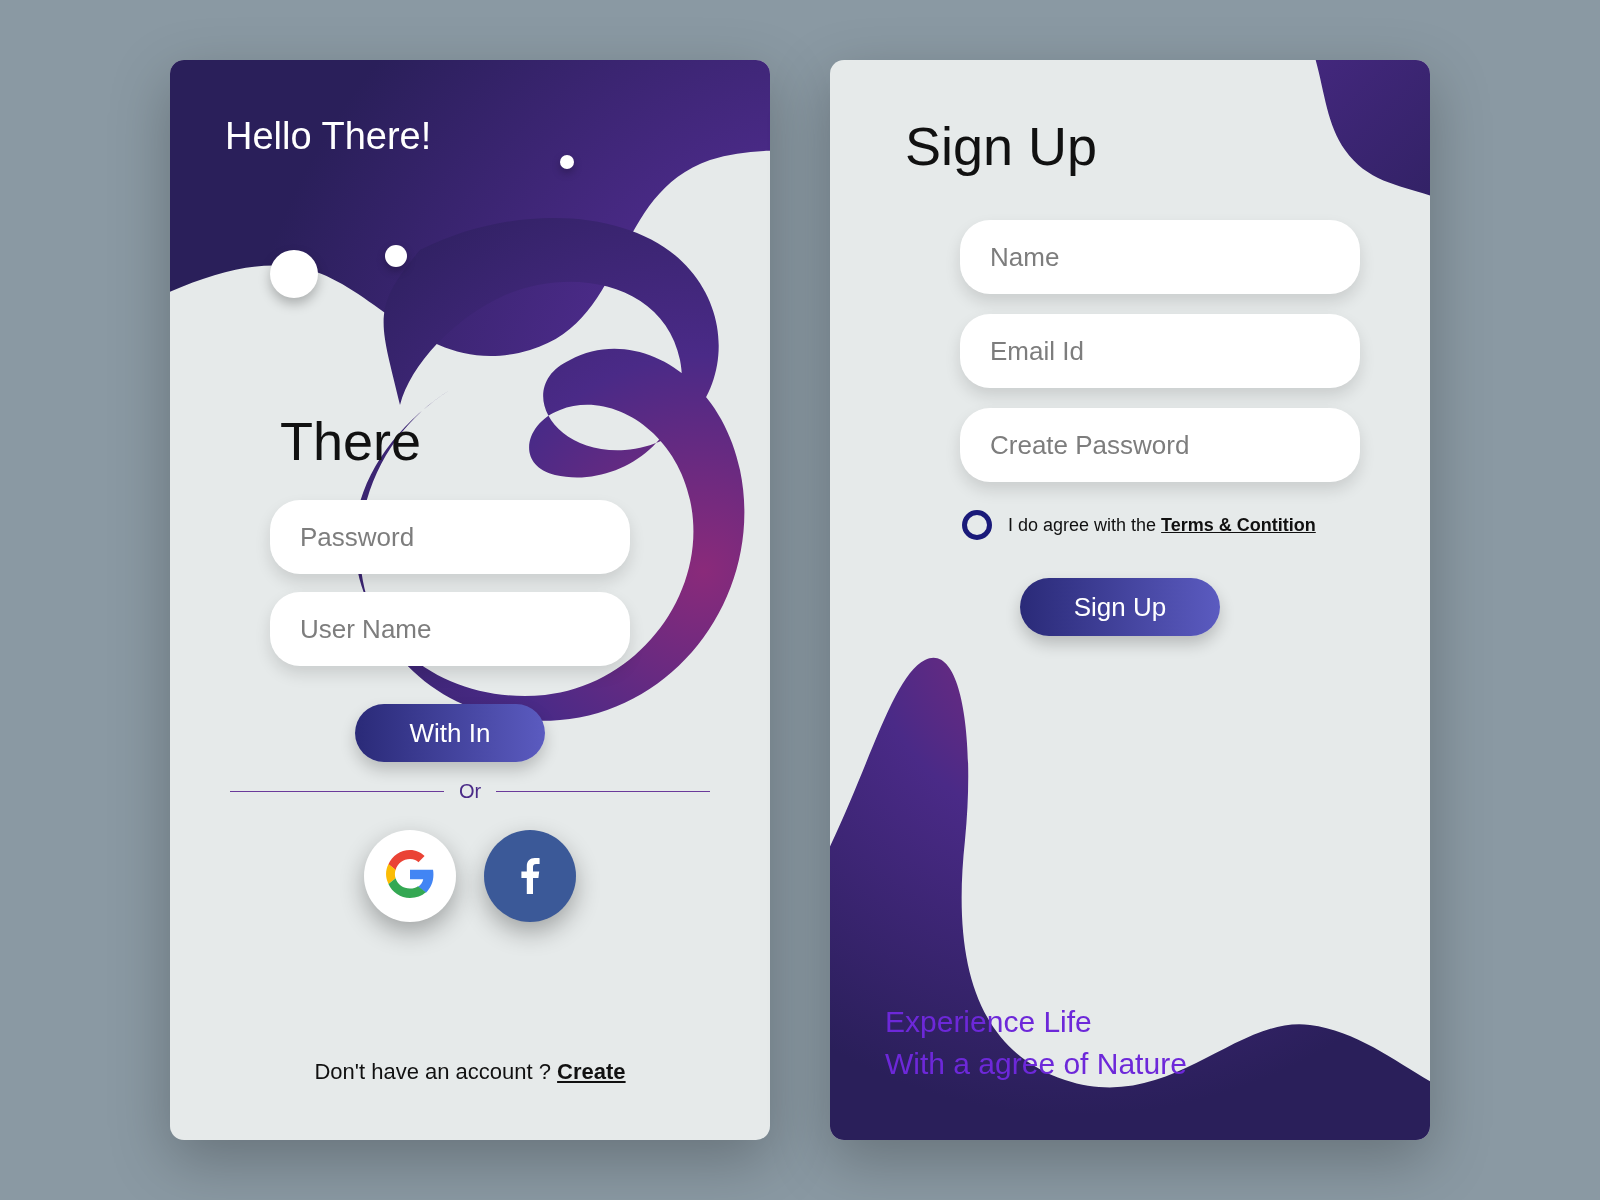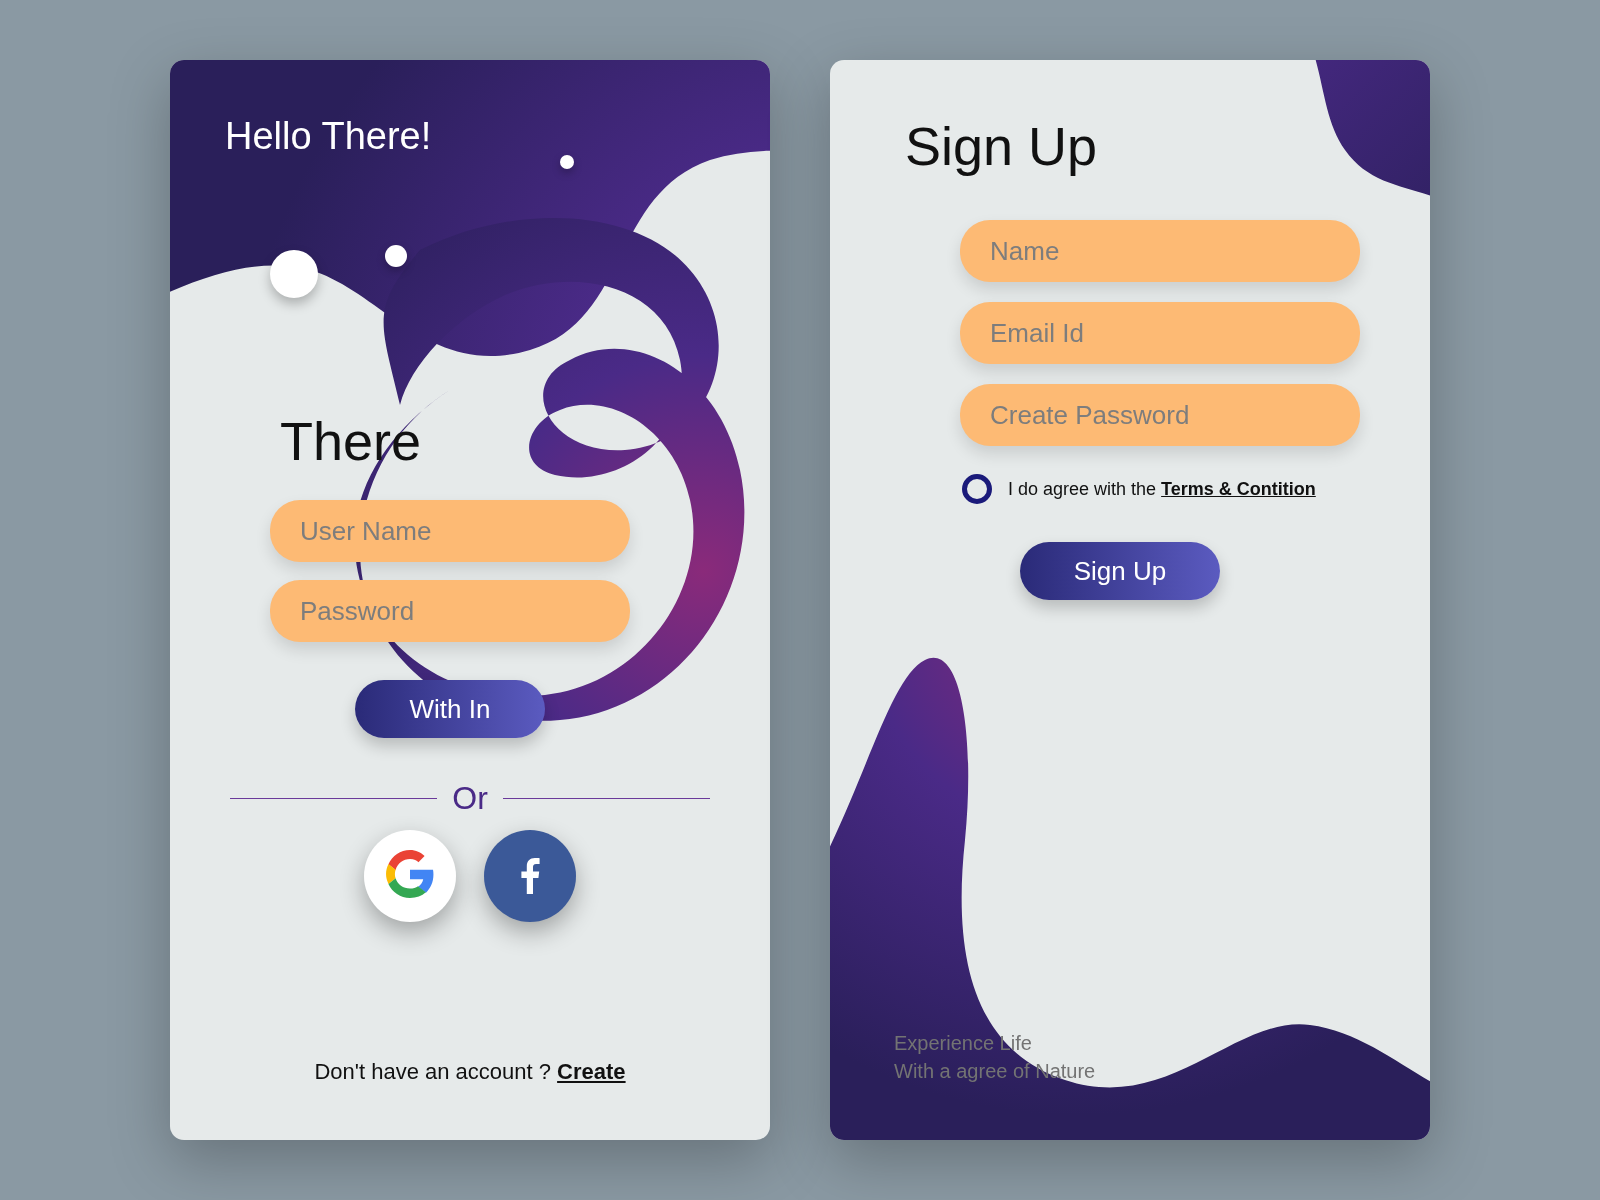--- a/index.html
+++ b/index.html
@@ -62,24 +62,24 @@
   .login-form {
     position: absolute;
     top: 440px; left: 100px;
     width: 360px;
     display: flex;
     flex-direction: column;
     gap: 18px;
   }
   .field {
     width: 100%;
-    height: 62px;
+    height: 74px;
     border-radius: 30px;
     border: none;
-    background: #fdba74;
+    background: #ffffff;
     padding: 0 30px;
     font-size: 26px;
     color: #444;
     box-shadow: 0 8px 16px rgba(0,0,0,0.12);
     outline: none;
   }
   .field::placeholder { color: #7d7d7d; }
   .btn {
     height: 58px;
     border-radius: 29px;
@@ -92,21 +92,21 @@
   }
   .signin-btn { width: 190px; align-self: center; margin-top: 20px;}
   .or-row {
     position: absolute;
     top: 720px; left: 60px; right: 60px;
     display: flex;
     align-items: center;
     gap: 15px;
   }
   .or-line { flex: 1; height: 1px; background: #6a3a9a; }
-  .or-text { color: #4a2a87; font-size: 32px; font-weight: 500; text-align: right;}
+  .or-text { color: #4a2a87; font-size: 20px; font-weight: 500; text-align: right;}
   .social-row {
     position: absolute;
     top: 770px; left: 0; right: 0;
     display: flex;
     justify-content: center;
     gap: 28px;
   }
   .social {
     width: 92px; height: 92px; border-radius: 50%;
     display: flex; justify-content: center; align-items: center;
@@ -165,41 +165,41 @@
     border: 5px solid #1a1a7a;
     border-radius: 50%;
     cursor: pointer;
     flex-shrink: 0;
   }
   .agree-text { font-size: 18px; color: #111; line-height: 1.35;}
   .agree-text .terms { font-weight: 700; text-decoration: underline; cursor: pointer;}
   .signup-btn { width: 200px; margin-top: 18px; align-self:flex-start; margin-left: 60px;}
   .tagline {
     position: absolute;
-    bottom: 55px; left: 64px;
-    color: #737373;
-    font-size: 20px;
+    bottom: 55px; left: 55px;
+    color: #6d28d9;
+    font-size: 30px;
     line-height: 1.4;
     font-weight: 400;
   }
 </style>
 </head>
 <body>
 
 <div class="card">
   <div class="login-top-blob"></div>
   <div class="login-ribbon"></div>
   <div class="dot d1"></div>
   <div class="dot d2"></div>
   <div class="dot d3"></div>
   <div class="hello">Hello There!</div>
   <div class="login-title">There</div>
   <div class="login-form">
+    <input class="field" type="password" placeholder="Password" style="">
     <input class="field" placeholder="User Name" style="">
-    <input class="field" type="password" placeholder="Password" style="">
     <button class="btn signin-btn">With In</button>
   </div>
   <div class="or-row">
     <div class="or-line"></div>
     <div class="or-text">Or</div>
     <div class="or-line"></div>
   </div>
   <div class="social-row">
     <div class="social google">
       <span>

